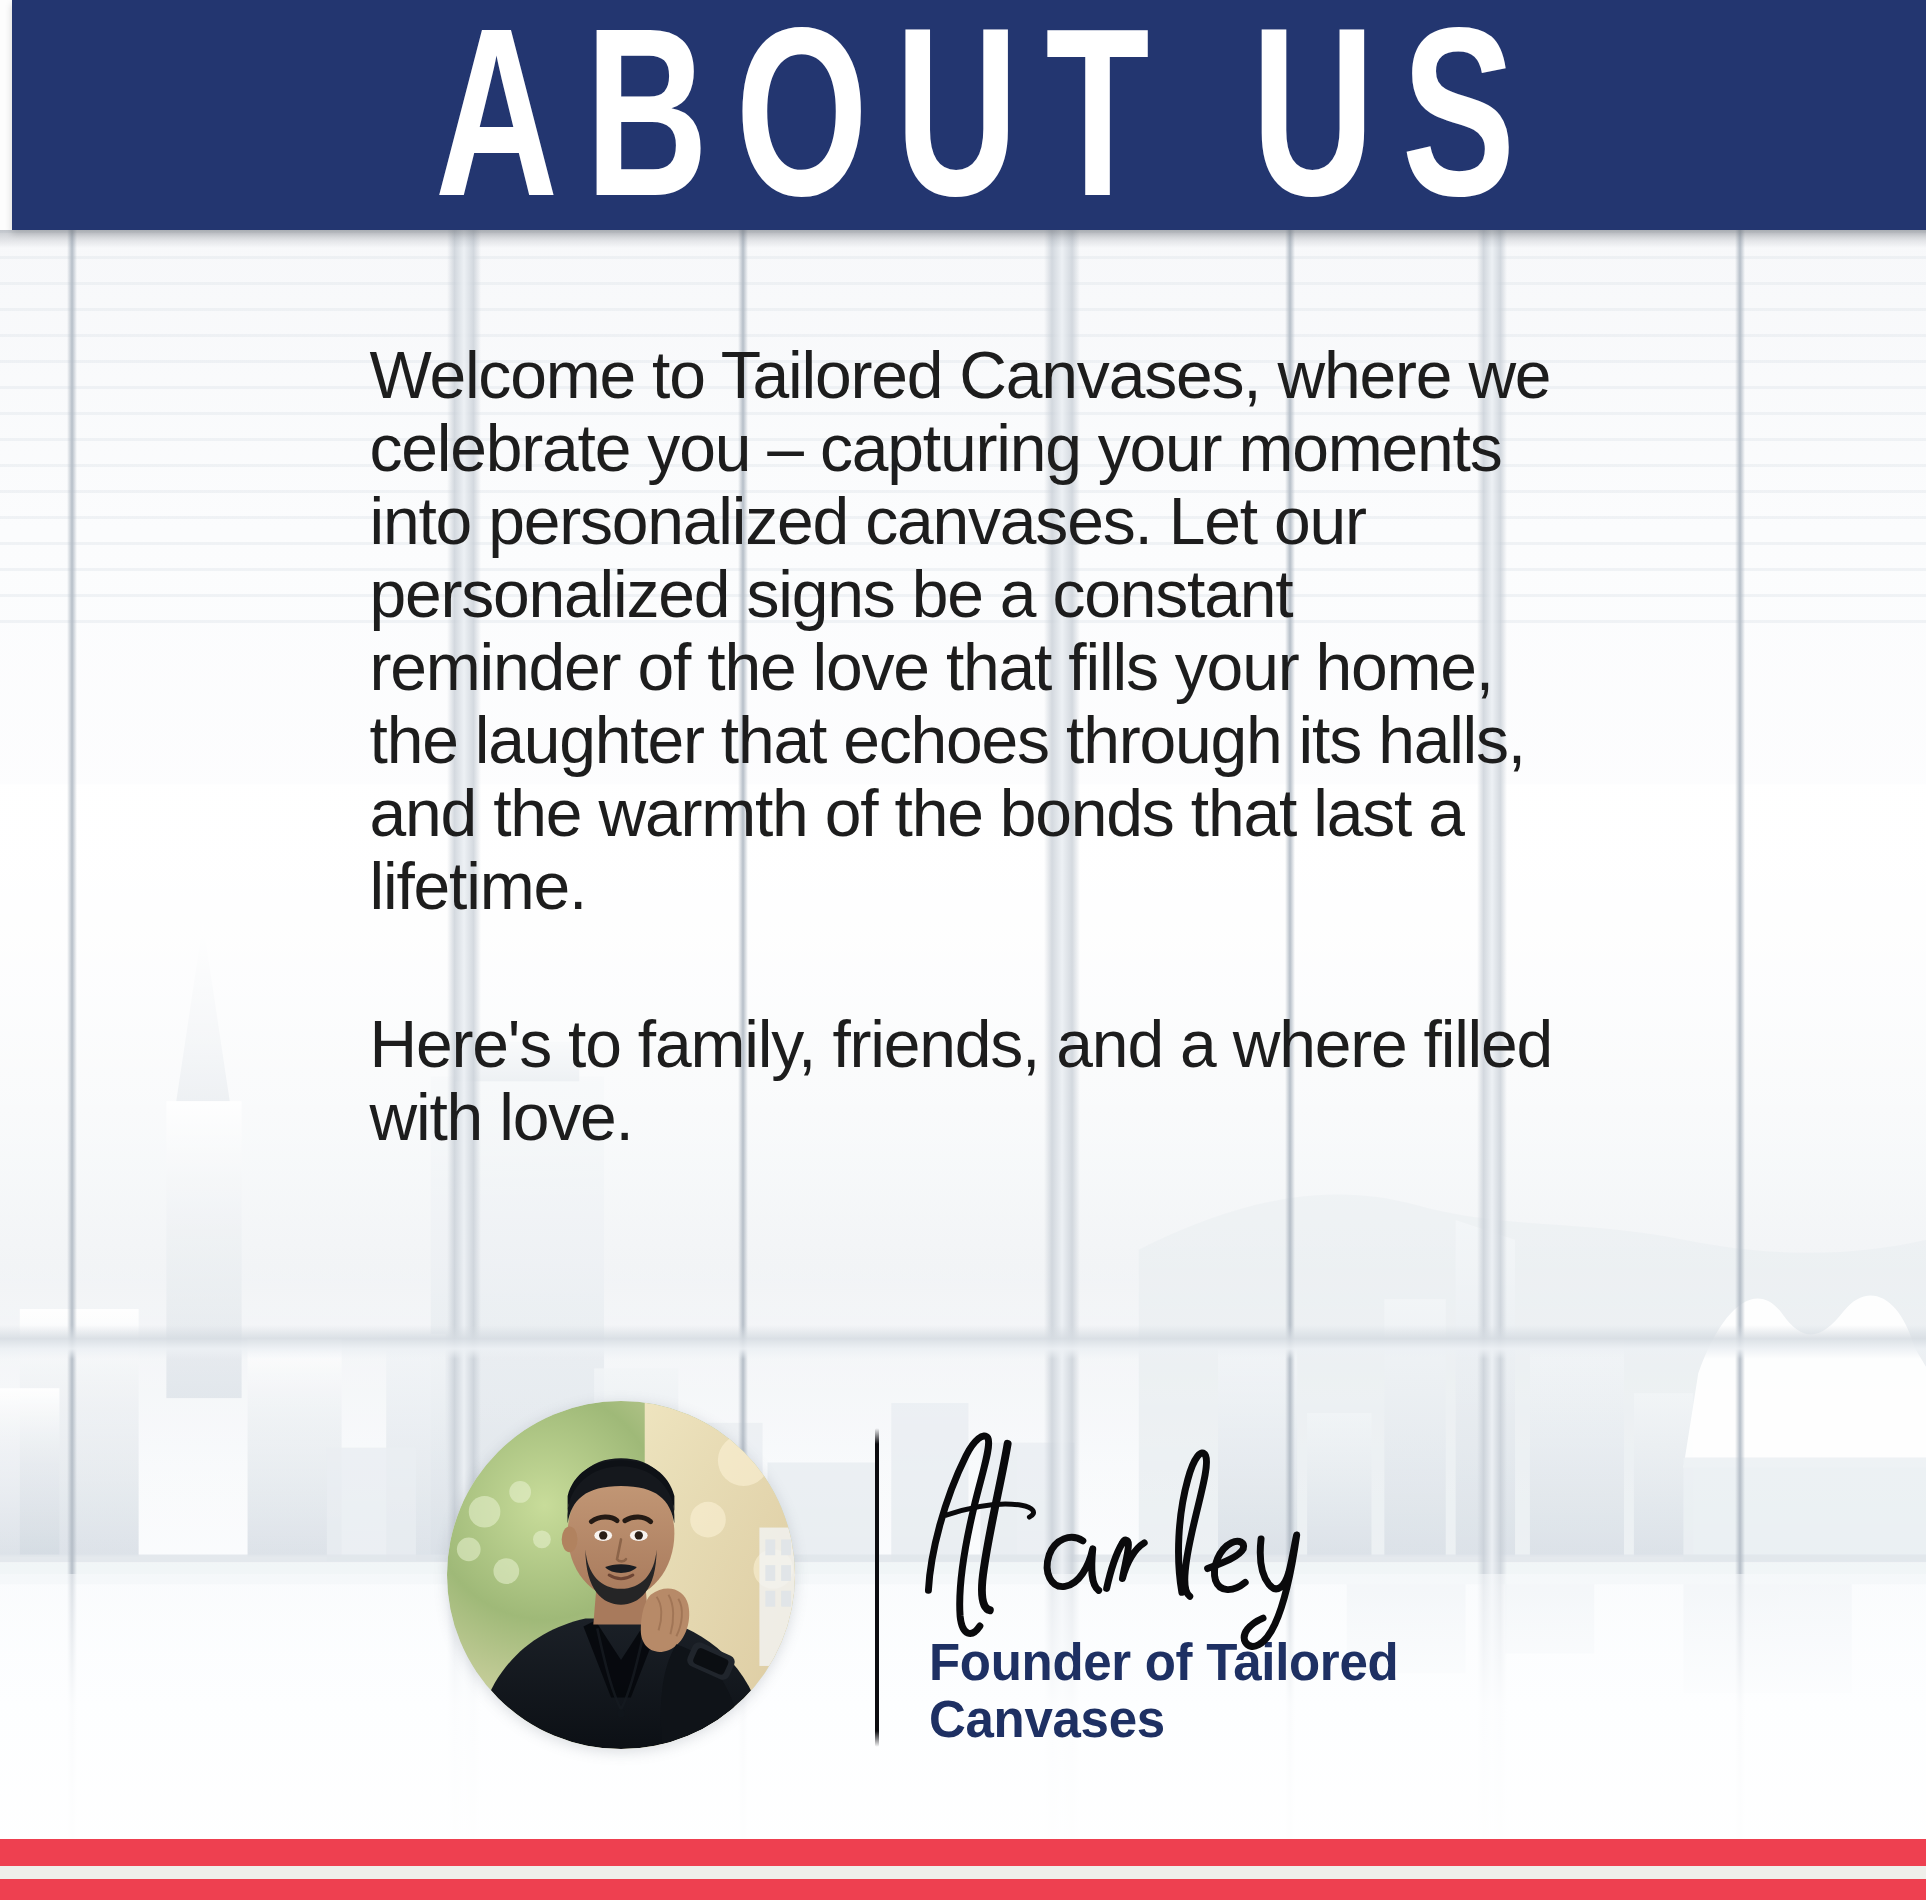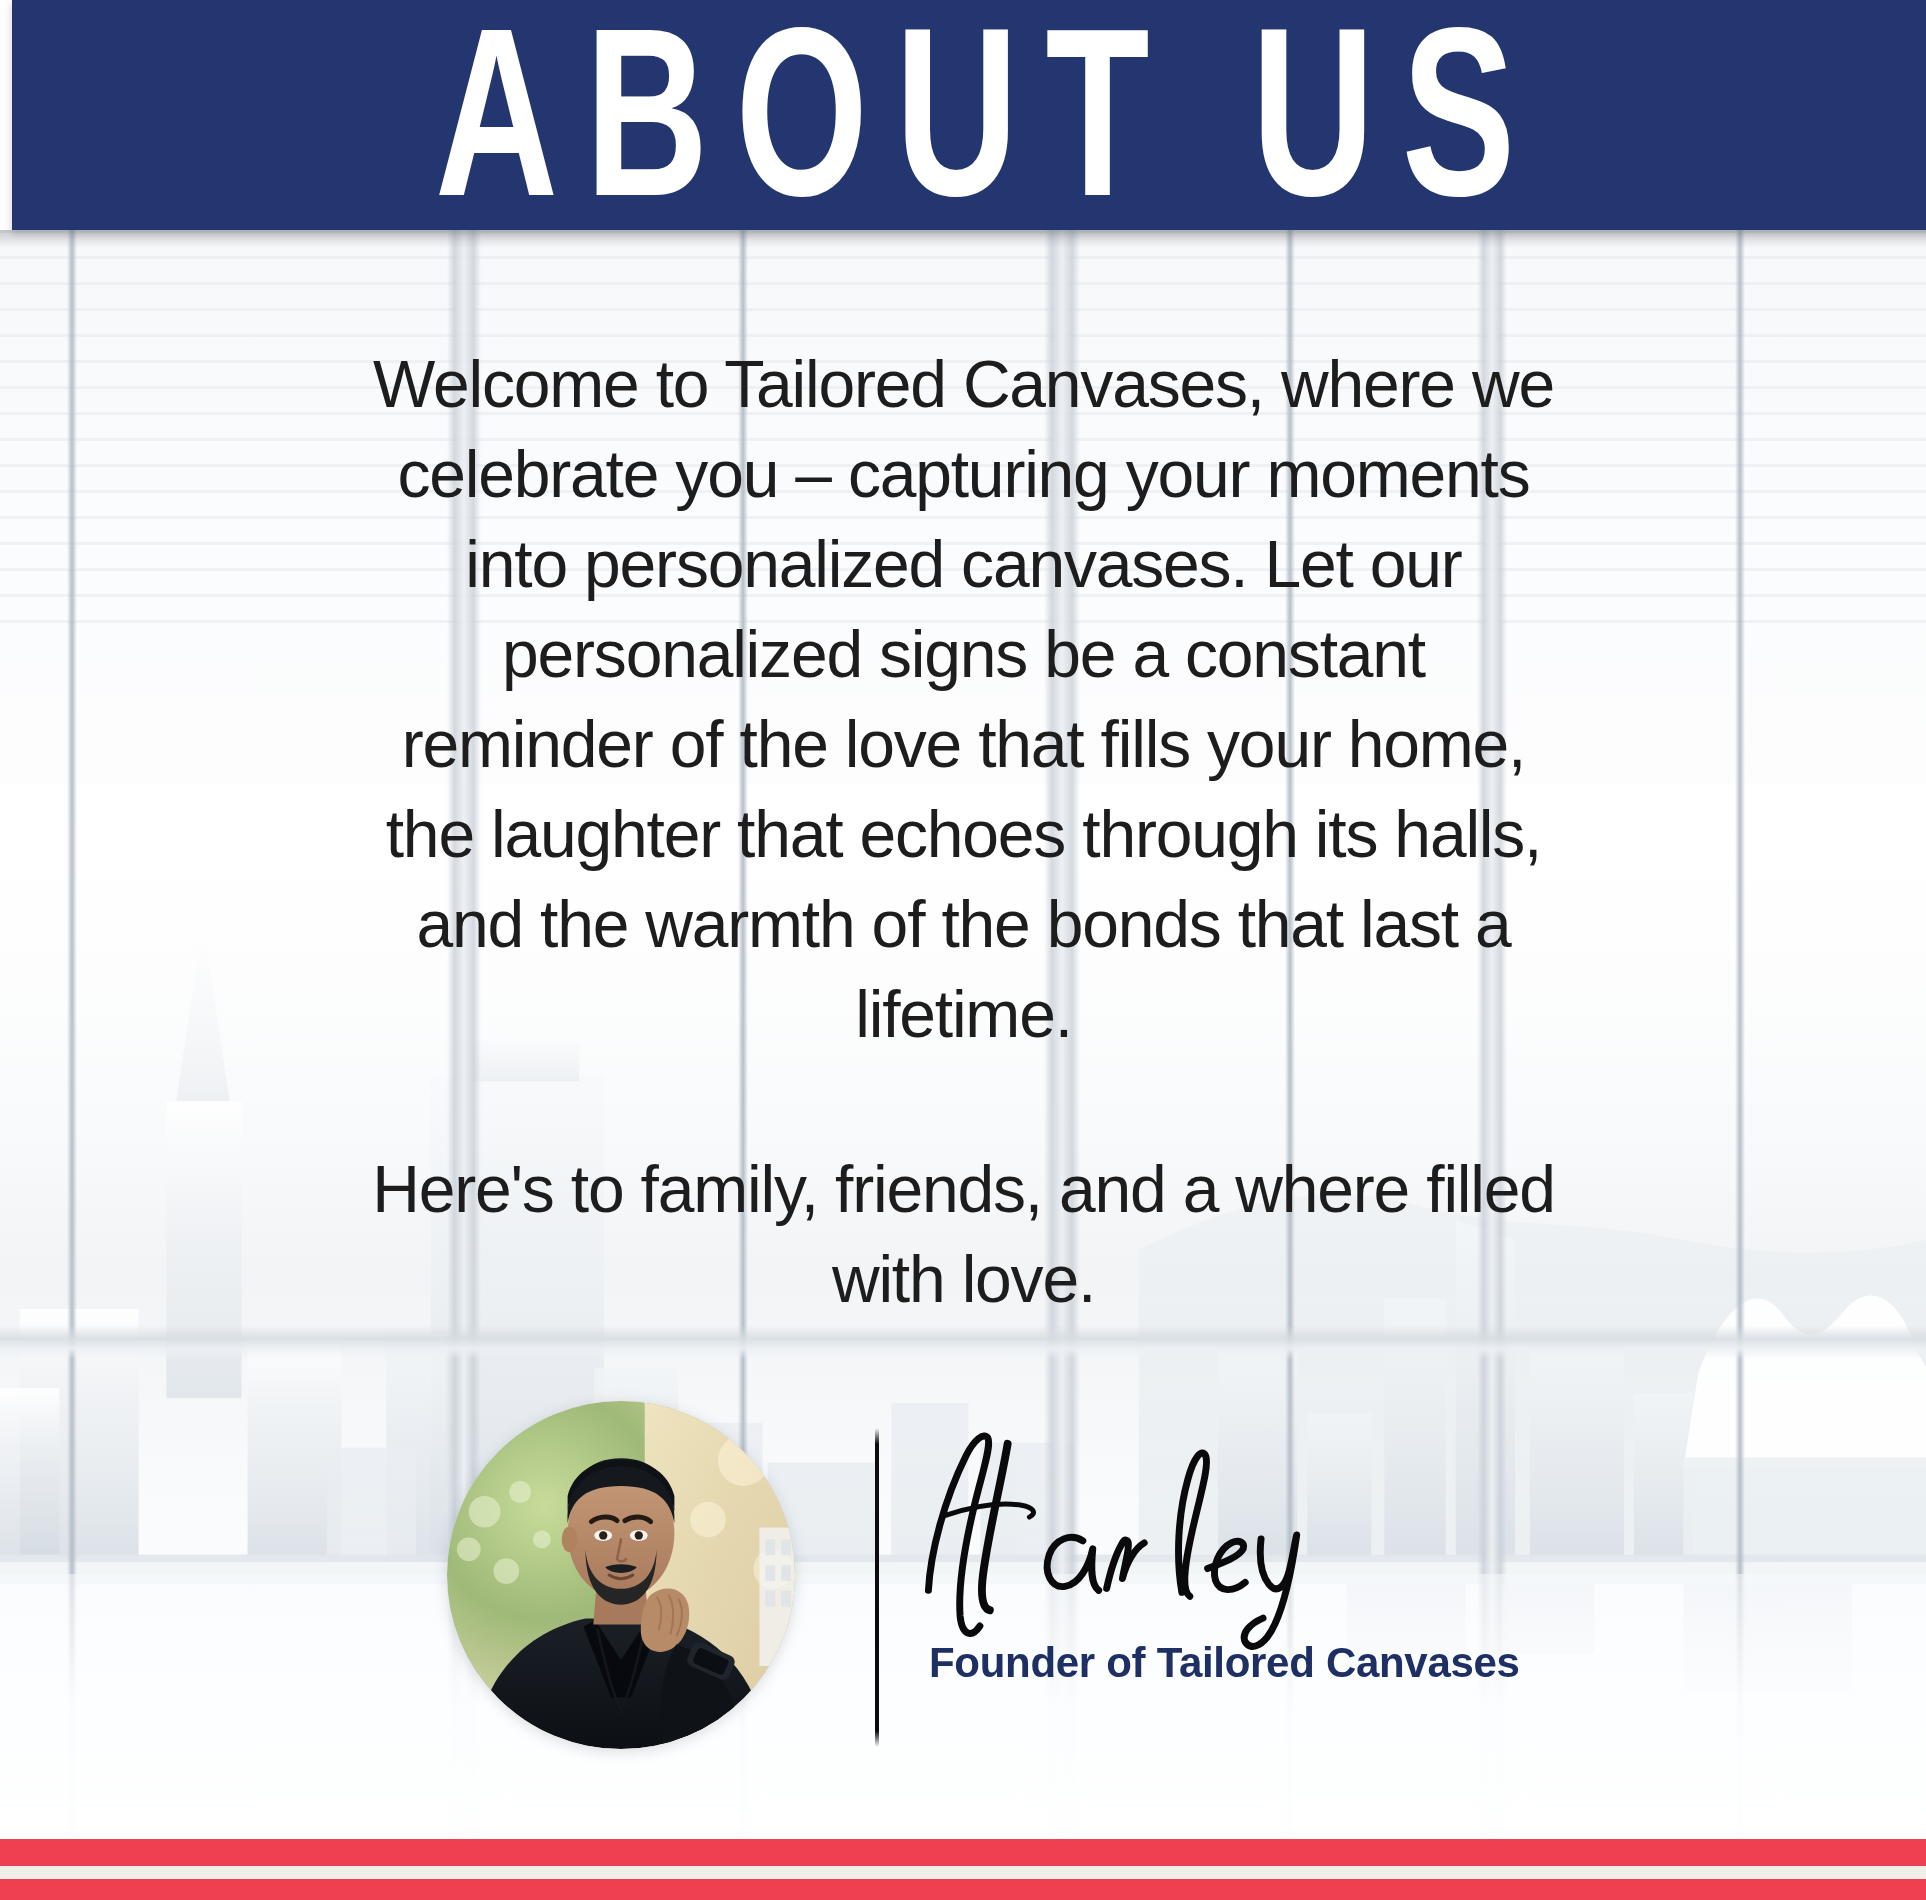--- a/index.html
+++ b/index.html
@@ -110,26 +110,25 @@
     background:linear-gradient(to bottom, rgba(120,126,136,.38), rgba(120,126,136,0));
     z-index:6;
   }
 
   
   .copy {
     position:absolute;
     left:50%; transform:translateX(-50%);
     top:339px;
     width:1188px;
-    text-align:center;
     color:#1d1d1d;
     font-family:"Liberation Sans", sans-serif;
     font-size:66px;
     font-weight:400;
-    line-height:90px;
+    line-height:73px;
     letter-spacing:-1.2px;
     z-index:5;
   }
   .copy p { margin:0; }
   .copy .spacer { height:85px; }
   .avatar {
     position:absolute;
     left:447px; top:1401px;
     width:348px; height:348px;
     border-radius:50%;
@@ -161,21 +160,21 @@
     pointer-events:none;
   }
   .signature svg { display:block; width:100%; height:100%; overflow:visible; }
 
   .founder-title {
     position:absolute;
     left:929px; top:1634px;
     width:634px;
     color:#1e3063;
     font-family:"Liberation Sans", sans-serif;
-    font-size:42px;
+    font-size:51px;
     font-weight:700;
     line-height:57px;
     letter-spacing:-0.3px;
     z-index:5;
   }
 
   
   .stripe {
     position:absolute; left:0; width:1927px;
     z-index:7;

